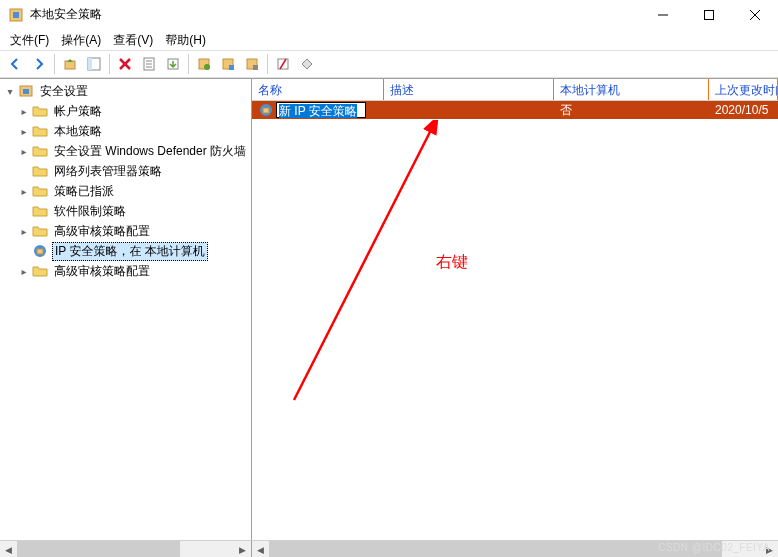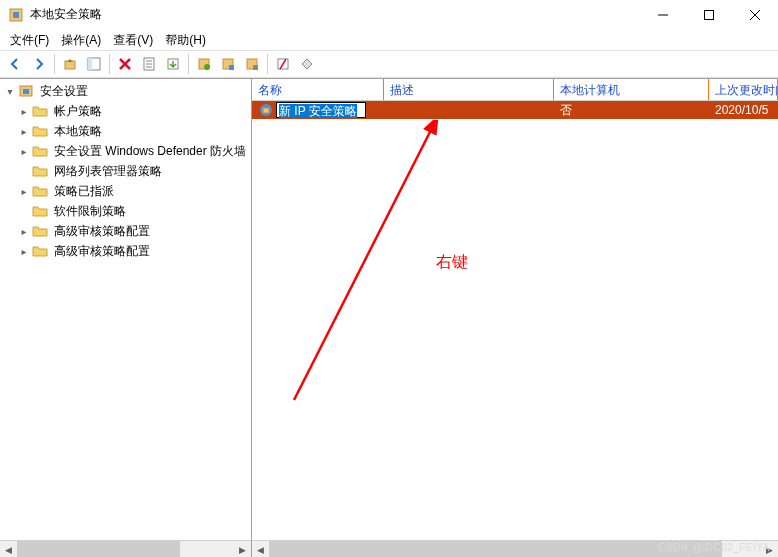--- a/index.html
+++ b/index.html
@@ -213,20 +213,28 @@
               </svg></span>
             <span class="label">软件限制策略</span>
           </div>
           <div class="treerow indent1">
             <span class="exp">▸</span>
             <span class="ico"><svg width="16" height="16">
                 <path d="M1 4 L6 4 L7 6 L15 6 L15 13 L1 13 Z" fill="#f4d36b" stroke="#caa53d"></path>
               </svg></span>
             <span class="label">高级审核策略配置</span>
           </div>
+          <div class="treerow indent1 selected">
+            <span class="exp"></span>
+            <span class="ico"><svg width="16" height="16">
+                <circle cx="8" cy="8" r="6" fill="#4a90d9"></circle>
+                <rect x="5" y="6" width="6" height="5" fill="#f0c674" stroke="#c09040"></rect>
+              </svg></span>
+            <span class="label">IP 安全策略，在 本地计算机</span>
+          </div>
           <div class="treerow indent1">
             <span class="exp">▸</span>
             <span class="ico"><svg width="16" height="16">
                 <path d="M1 4 L6 4 L7 6 L15 6 L15 13 L1 13 Z" fill="#f4d36b" stroke="#caa53d"></path>
               </svg></span>
             <span class="label">高级审核策略配置</span>
           </div>
         </div>
     </div>
   </div>

